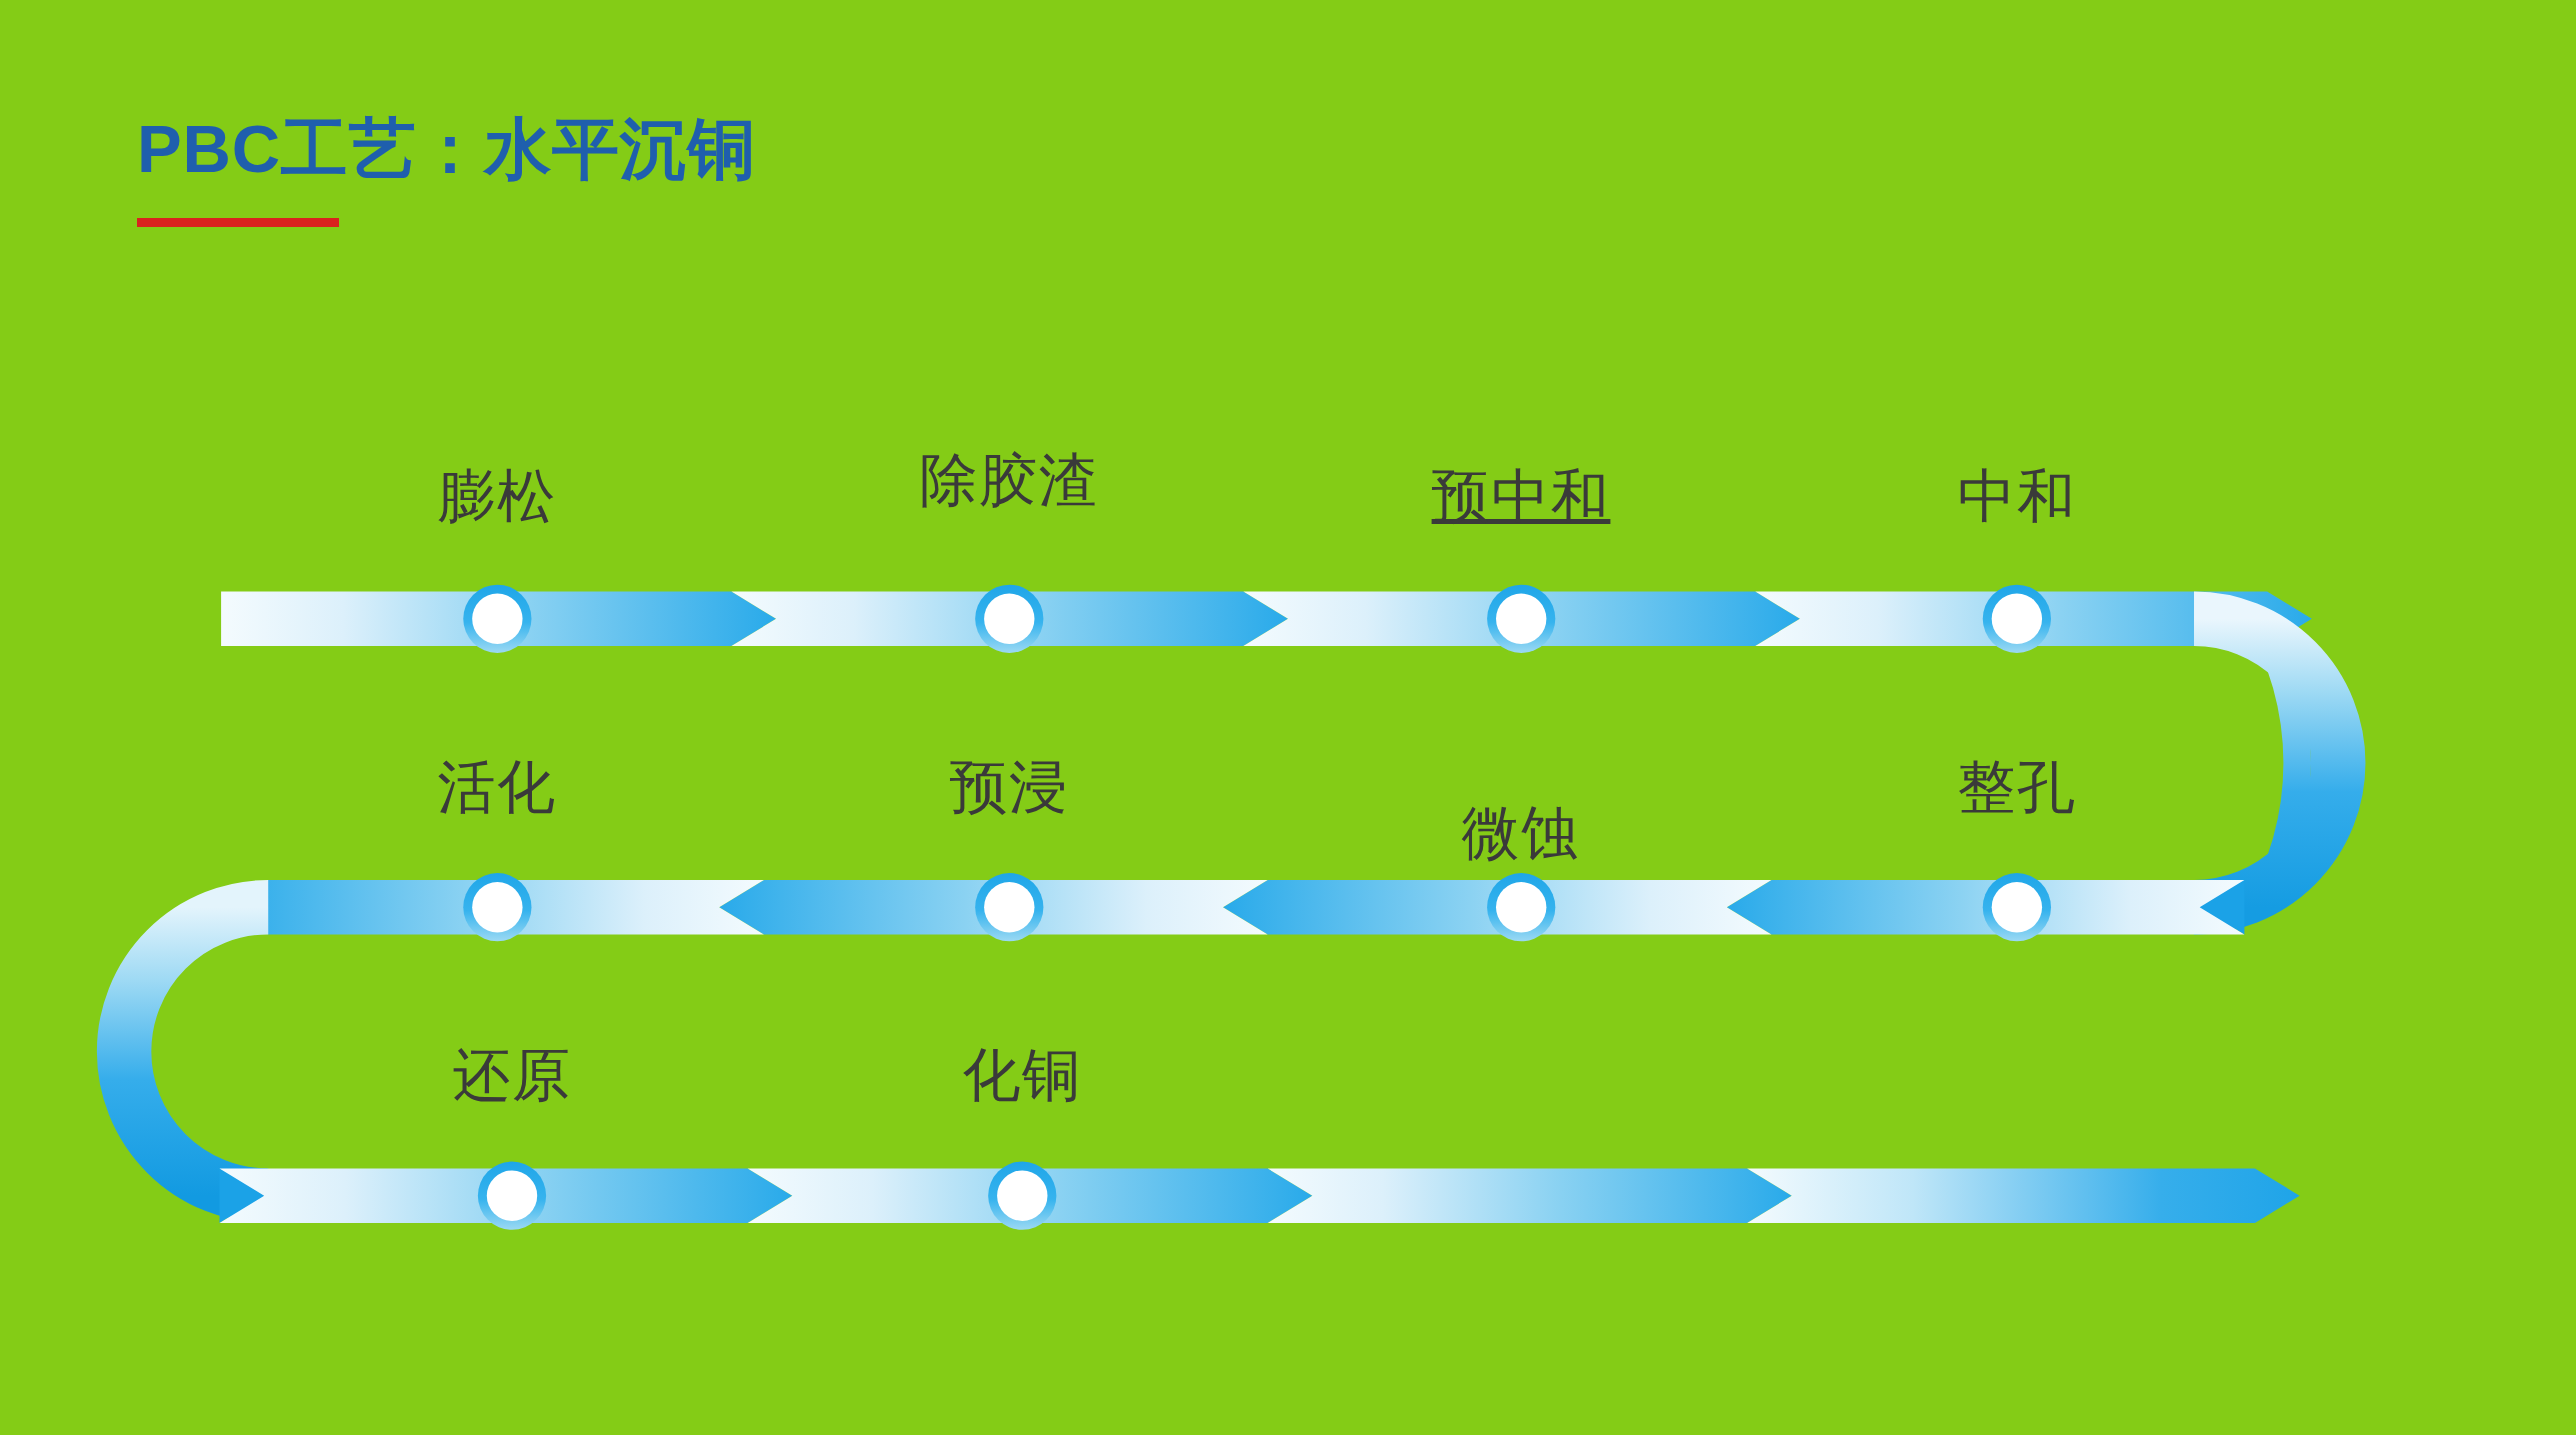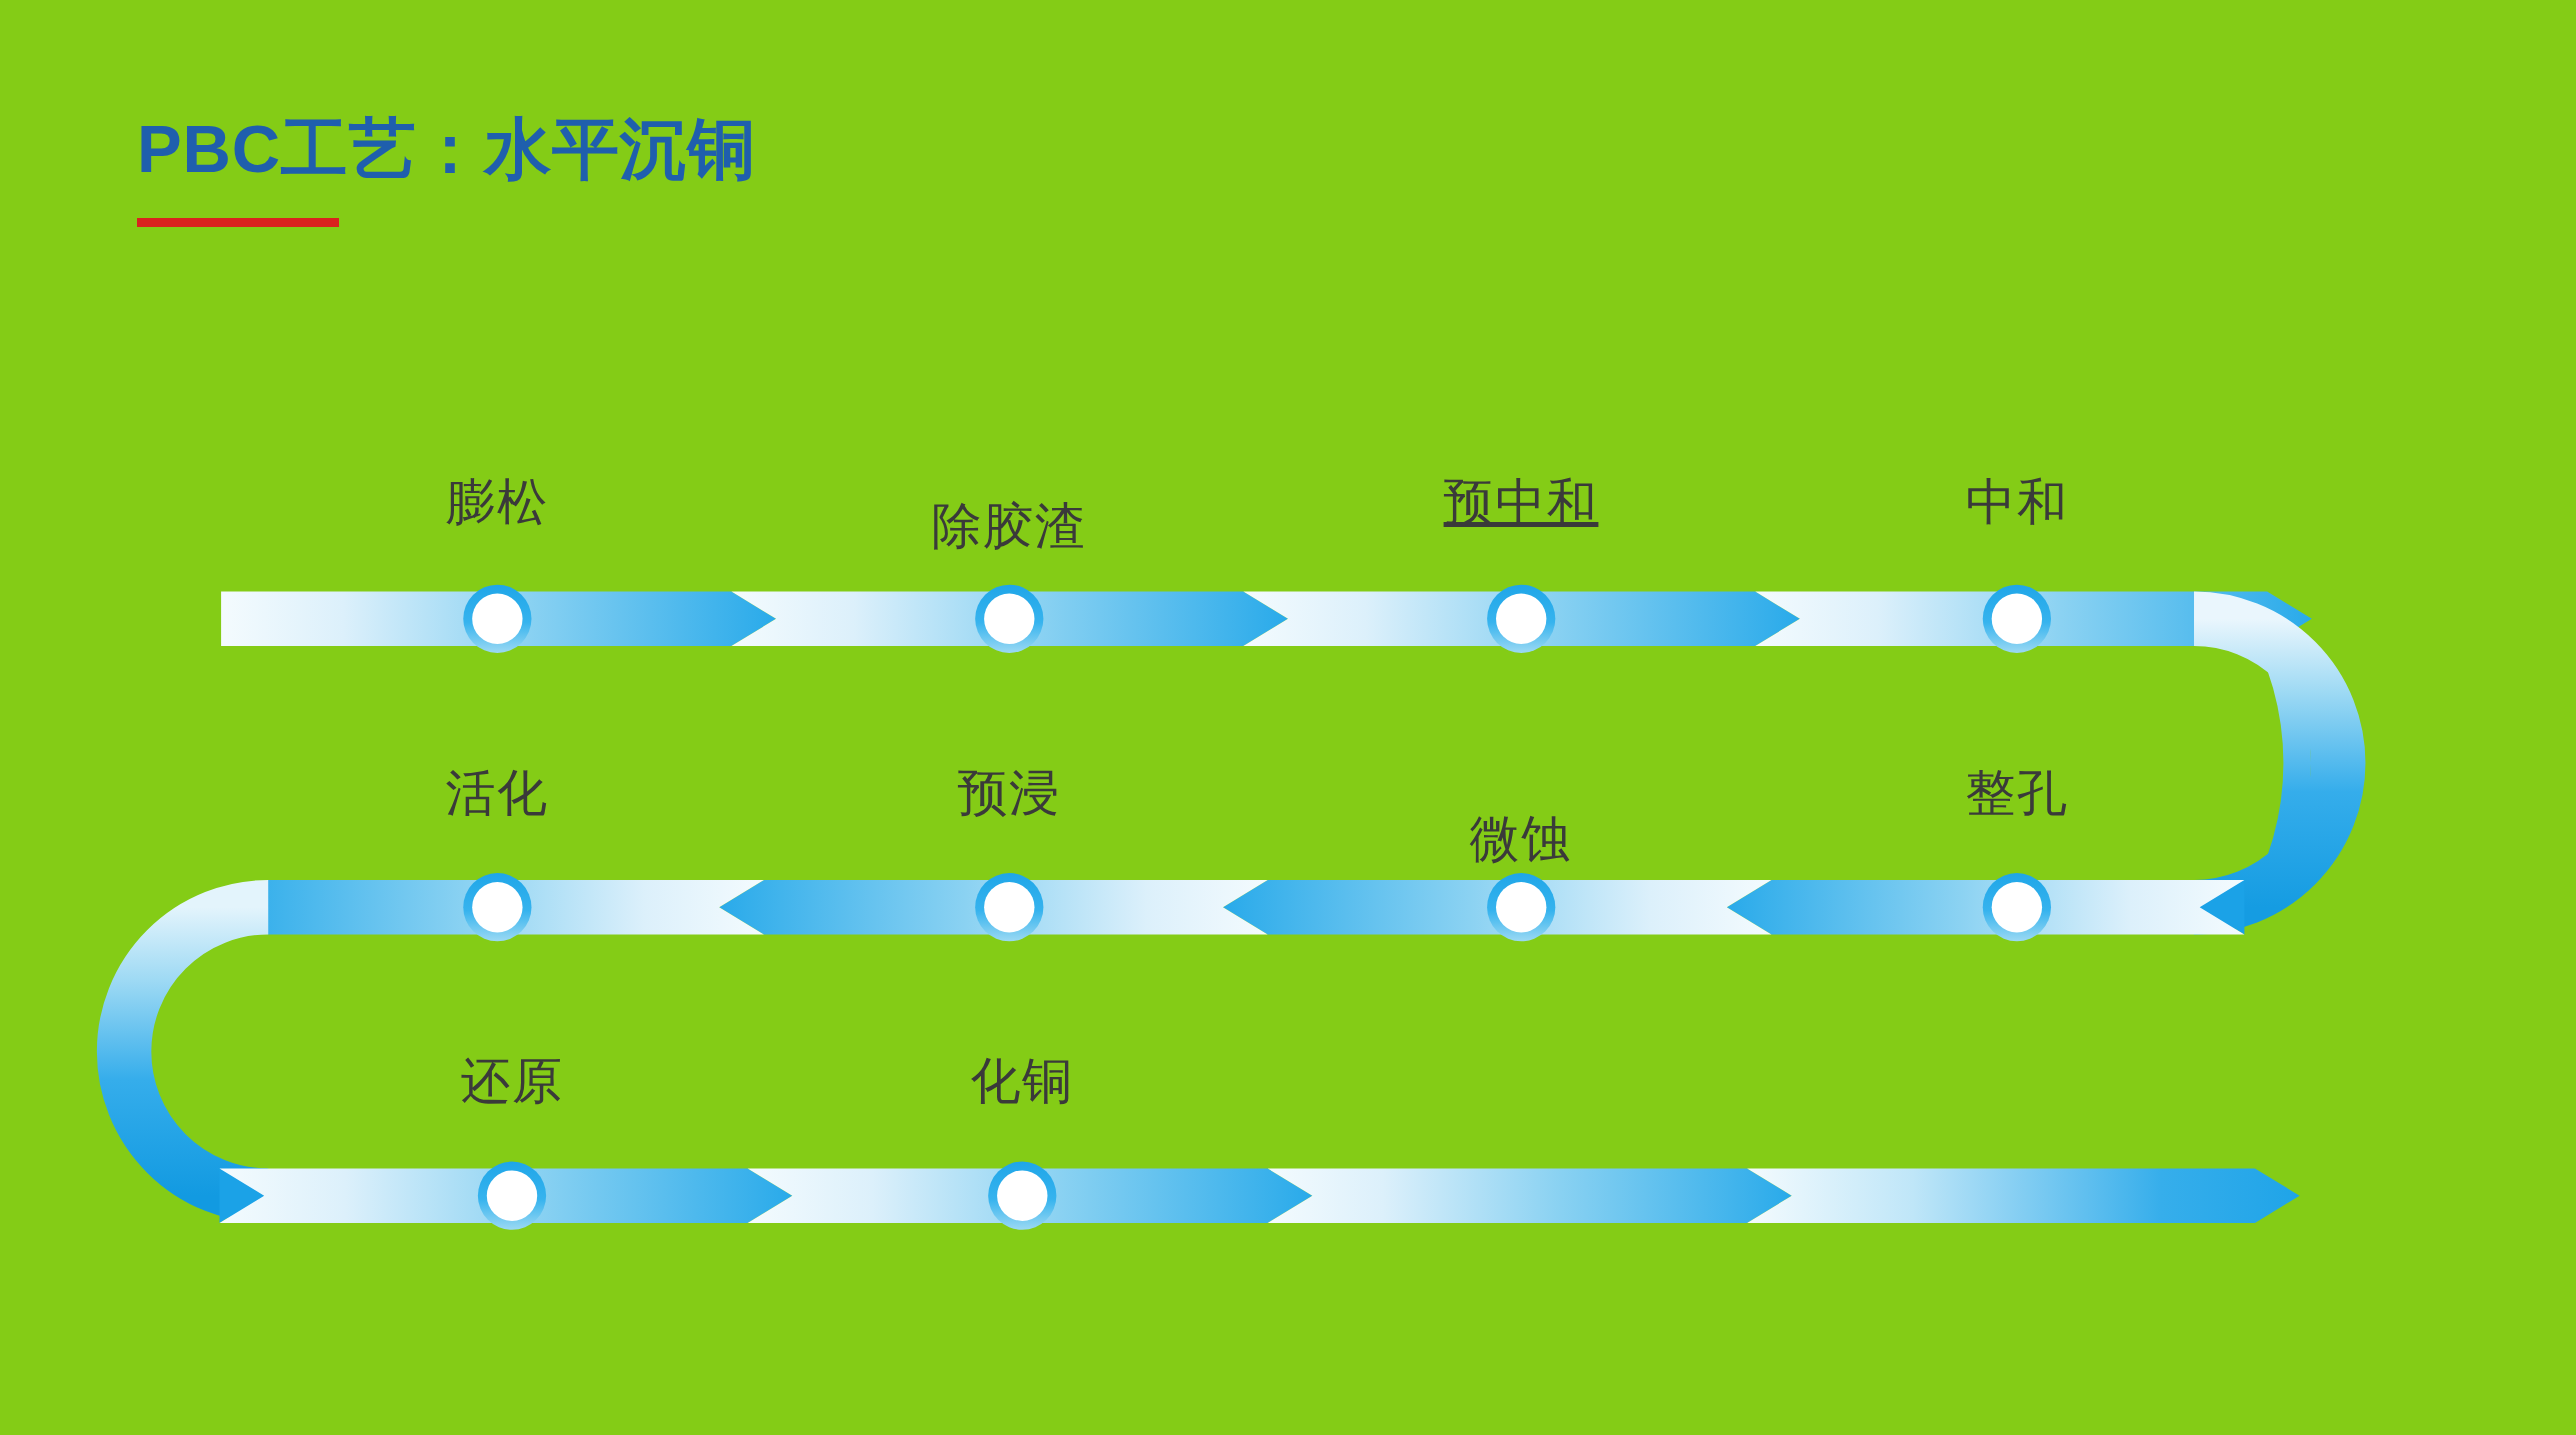--- a/index.html
+++ b/index.html
@@ -40,21 +40,21 @@
     background: #D9231E;
   }
   
   #flow-svg {
     position: absolute;
     left: 0;
     top: 0;
   }
   .step-label {
     position: absolute;
-    font-size: 50px;
+    font-size: 58px;
     color: #3A3A3A;
     font-weight: normal;
     white-space: nowrap;
     transform: translate(-50%, -100%);
     letter-spacing: 1.6px;
   }
 </style>
 </head>
 <body>
 
@@ -201,21 +201,21 @@
         <circle cx="630" cy="1471.5" r="31" fill="#FFFFFF"></circle>
       </g>
       <g>
         <circle cx="1258" cy="1471.5" r="42" fill="url(#gradRing)"></circle>
         <circle cx="1258" cy="1471.5" r="31" fill="#FFFFFF"></circle>
       </g>
     </g>
   </svg>
 
   <div class="step-label" style="left:497px; top:536px;">膨松</div>
-  <div class="step-label" style="left:1009px; top:560px;">除胶渣</div>
+  <div class="step-label" style="left:1009px; top:520px;">除胶渣</div>
   <div class="step-label" style="left:1521px; top:536px;text-decoration:underline;">预中和</div>
   <div class="step-label" style="left:2017px; top:536px;">中和</div>
 
   <div class="step-label" style="left:497px; top:827px;text-align:right;">活化</div>
   <div class="step-label" style="left:1009px; top:827px;font-family:Liberation Serif, serif;">预浸</div>
   <div class="step-label" style="left:1521px; top:873px;">微蚀</div>
   <div class="step-label" style="left:2017px; top:827px;">整孔</div>
 
   <div class="step-label" style="left:512px; top:1115px;">还原</div>
   <div class="step-label" style="left:1022px; top:1115px;">化铜</div>

